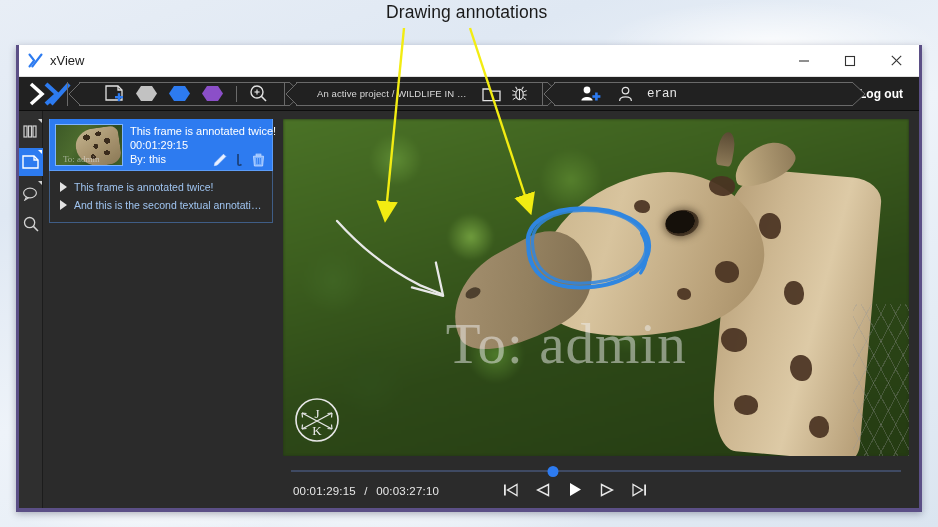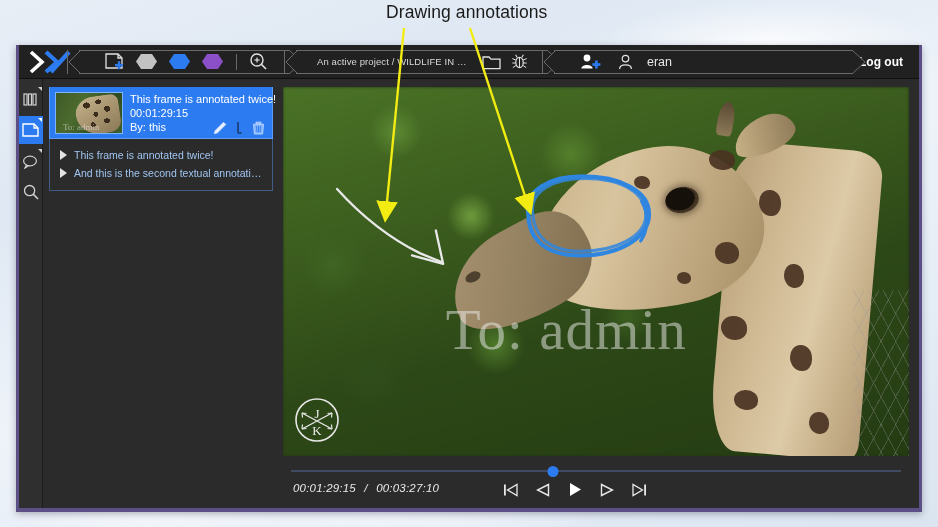--- a/index.html
+++ b/index.html
@@ -283,21 +283,21 @@
   #seek-track {
     position: relative; height: 2px; background: #3f4a63;
     margin: 8px 6px 0 6px;
   }
   #seek-filled { position: absolute; left: 0; top: 0; height: 2px; background: #3f4a63; }
   #seek-knob {
     position: absolute; top: -4px; width: 11px; height: 11px;
     background: #2d7bf0; border-radius: 50%; transform: translateX(-50%);
     cursor: pointer;
   }
-  #transport-row { display: flex; align-items: flex-start; margin-top: 10px; padding: 0 8px; font-style: italic; }
+  #transport-row { display: flex; align-items: flex-end; margin-top: 10px; padding: 0 8px; }
   #time-display { font-size: 11.5px; color: #e8e8e8; letter-spacing: .2px; }
   #transport-buttons { margin-left: auto; display: flex; align-items: center; gap: 18px; margin-right: 252px; }
   .tbtn { cursor: pointer; display: flex; }
 </style>
 </head>
 <body>
 
 <div class="bg-streak bg-s1"></div>
 <div class="bg-streak bg-s2"></div>
 <div class="bg-streak bg-s3"></div>
@@ -308,20 +308,47 @@
     <marker id="yarrow" markerWidth="9" markerHeight="9" refX="4.5" refY="4.5" orient="auto">
       <path d="M0,0 L9,4.5 L0,9 z" fill="#f2ec12"></path>
     </marker>
   </defs>
   <path d="M404,28 L386,212" stroke="#f2ec12" stroke-width="2.4" fill="none" marker-end="url(#yarrow)"></path>
   <path d="M470,28 L528,205" stroke="#f2ec12" stroke-width="2.4" fill="none" marker-end="url(#yarrow)"></path>
 </svg>
 
 <div id="app-window">
 
+  <div id="title-bar">
+    <span id="title-logo">
+      <svg width="15" height="15" viewBox="0 0 15 15">
+        <path d="M1.5,1.5 L6.2,7.5 L1.5,13.5" stroke="#2d7bf0" stroke-width="2.1" fill="none" stroke-linecap="round"></path>
+        <path d="M13.5,1.5 L4.3,13.5" stroke="#2d7bf0" stroke-width="2.1" fill="none" stroke-linecap="round"></path>
+      </svg>
+    </span>
+    <span id="title-text">xView</span>
+    <div class="win-btns">
+      <div class="win-btn">
+        <svg width="12" height="12" viewBox="0 0 12 12">
+            <line x1="1" y1="6" x2="11" y2="6" stroke="#333" stroke-width="1.1"></line>
+          </svg>
+      </div>
+      <div class="win-btn">
+        <svg width="12" height="12" viewBox="0 0 12 12">
+            <rect x="1.5" y="1.5" width="9" height="9" stroke="#333" stroke-width="1.1" fill="none"></rect>
+          </svg>
+      </div>
+      <div class="win-btn">
+        <svg width="13" height="13" viewBox="0 0 13 13">
+            <line x1="1.8" y1="1.8" x2="11.2" y2="11.2" stroke="#333" stroke-width="1.1"></line>
+            <line x1="11.2" y1="1.8" x2="1.8" y2="11.2" stroke="#333" stroke-width="1.1"></line>
+          </svg>
+      </div>
+    </div>
+  </div>
 
   <div id="toolbar">
     <span id="brand-x">
       <svg width="44" height="26" viewBox="0 0 44 26">
         <path d="M2,3 L13,13 L2,23" stroke="#ffffff" stroke-width="3.6" fill="none" stroke-linejoin="miter"></path>
         <path d="M17,3 L28,13 L17,23" stroke="#2d7bf0" stroke-width="4.2" fill="none"></path>
         <path d="M40,3 L22,23" stroke="#2d7bf0" stroke-width="4.2" fill="none"></path>
       </svg>
     </span>
 
@@ -394,21 +421,21 @@
         <svg width="17" height="17" viewBox="0 0 17 17">
           <ellipse cx="8.5" cy="9.5" rx="3.7" ry="5.2" stroke="#e2e2e2" stroke-width="1.2" fill="none"></ellipse>
           <line x1="8.5" y1="4.3" x2="8.5" y2="14.7" stroke="#e2e2e2" stroke-width="1"></line>
           <path d="M6.2,4.6 L4.6,1.8 M10.8,4.6 L12.4,1.8" stroke="#e2e2e2" stroke-width="1.1" fill="none"></path>
           <path d="M4.8,7 L1.3,5.6 M4.8,10 L1.3,10 M4.8,12.6 L1.8,14.6" stroke="#e2e2e2" stroke-width="1" fill="none"></path>
           <path d="M12.2,7 L15.7,5.6 M12.2,10 L15.7,10 M12.2,12.6 L15.2,14.6" stroke="#e2e2e2" stroke-width="1" fill="none"></path>
         </svg>
       </span>
     </div>
 
-    <div class="chev-group user" style="flex:1;">
+    <div class="chev-group user" style="flex:1;font-family:Liberation Mono, monospace;">
       <div class="chev-cap left">
         <svg width="14" height="24" viewBox="0 0 14 24">
             <path d="M13,0 L1,12 L13,24" stroke="#6a6a6a" stroke-width="1" fill="#212121"></path>
           </svg>
       </div>
       <div class="chev-cap right">
         <svg width="14" height="24" viewBox="0 0 14 24">
             <path d="M0,0 L13,12 L0,24" stroke="#6a6a6a" stroke-width="1" fill="#212121"></path>
           </svg>
       </div>

